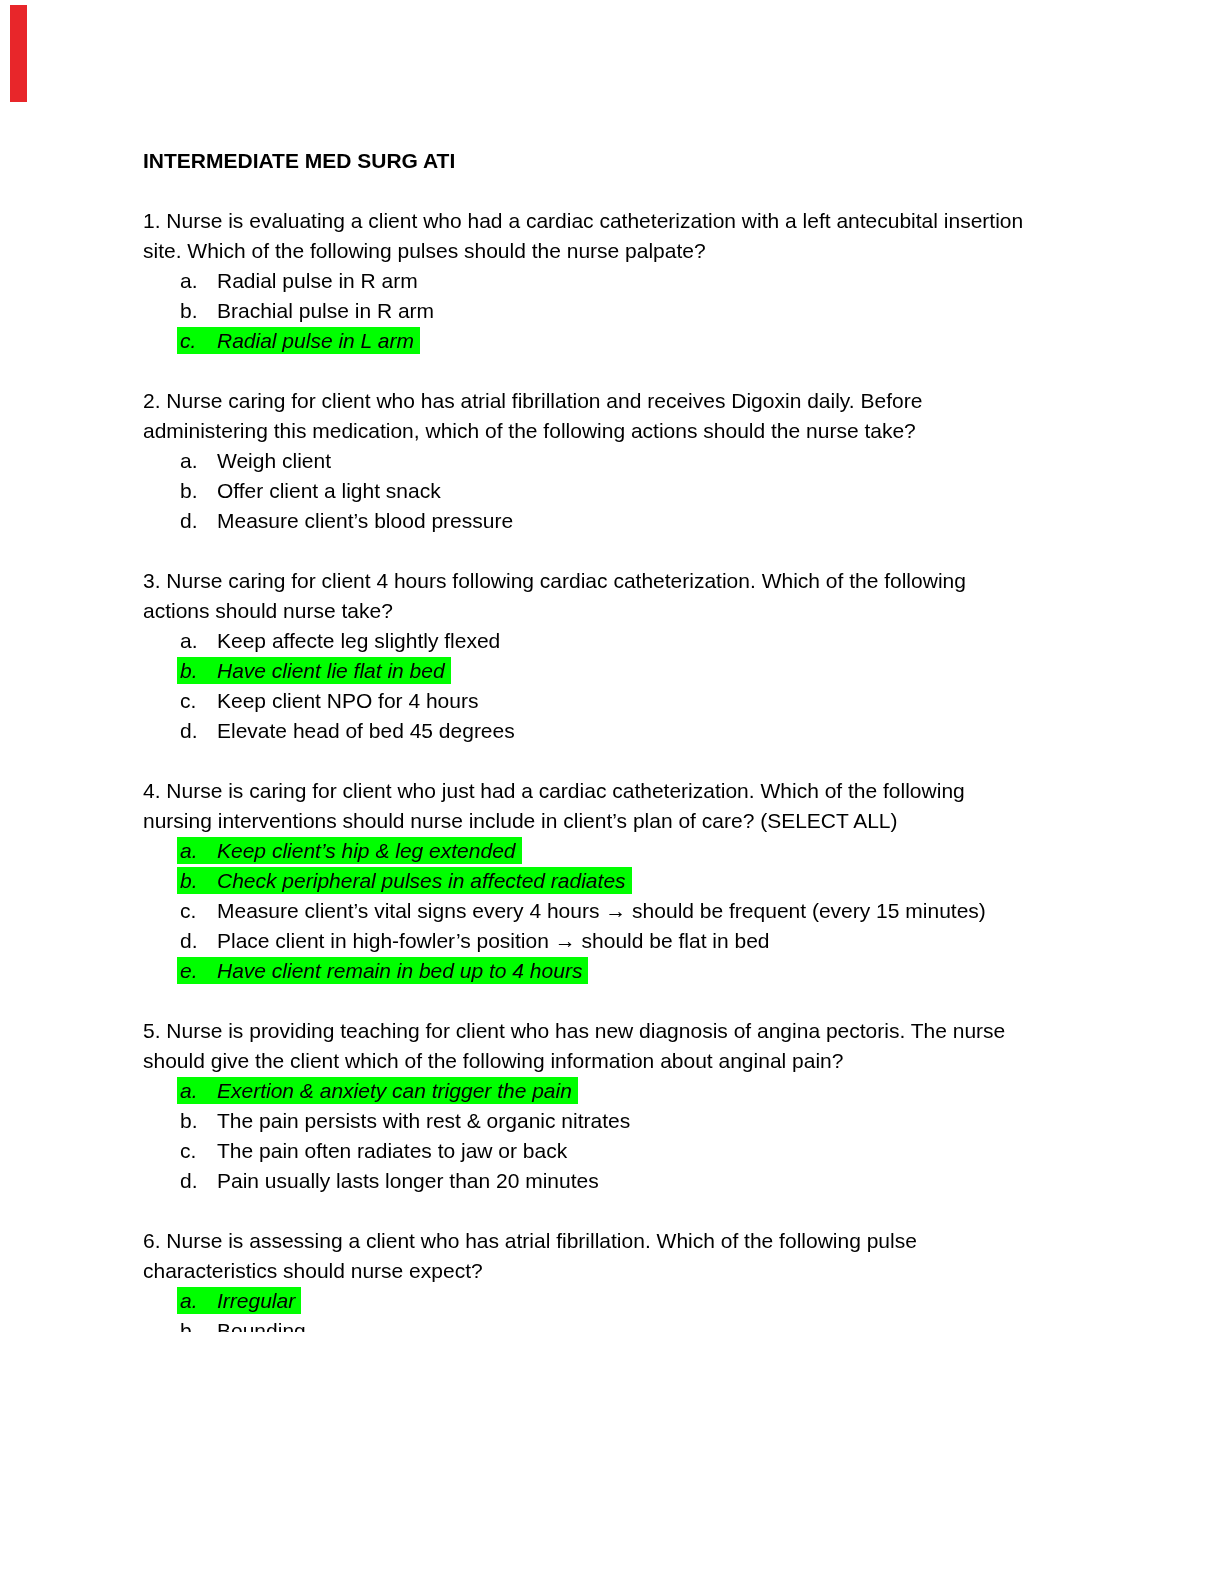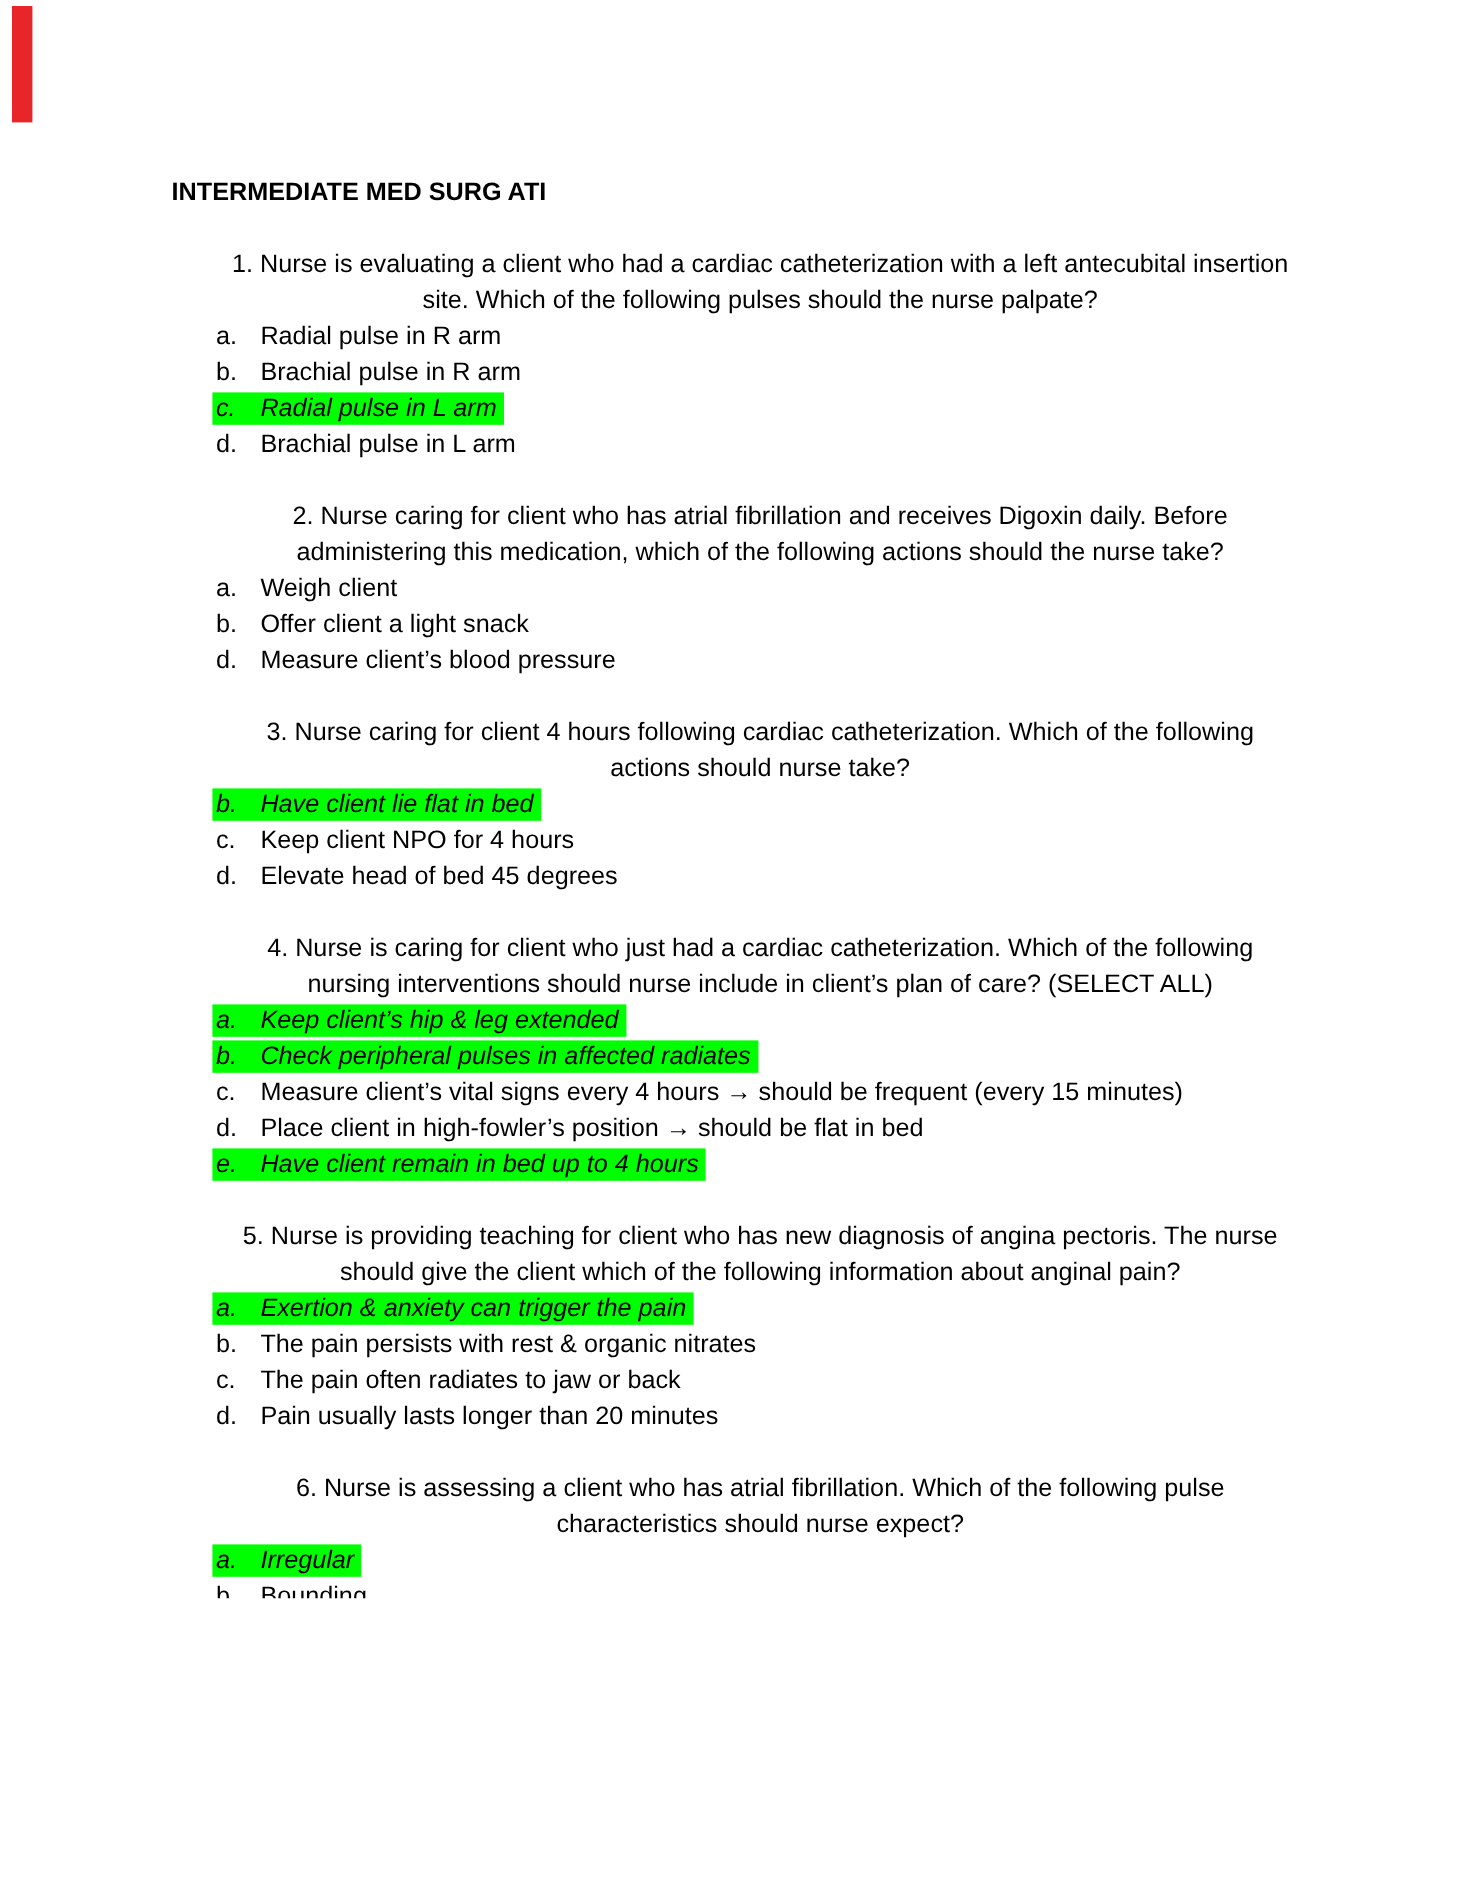--- a/index.html
+++ b/index.html
@@ -35,21 +35,20 @@
     line-height: 30px;
   }
   .q {
     margin: 0 0 30px 0;
   }
   .qtext {
     margin: 0;
   }
   .qline {
     display: block;
-    text-align: center;
   }
   .opt {
     padding-left: 37px;
     white-space: nowrap;
   }
   .inner {
     display: inline-block;
     line-height: 27px;
     padding: 0 6px 0 3px;
     margin-left: -3px;
@@ -79,23 +78,20 @@
     </p>
     <div class="opt">
       <span class="inner"><span class="letter">a.</span><span>Radial pulse in R arm</span></span>
     </div>
     <div class="opt">
       <span class="inner"><span class="letter">b.</span><span>Brachial pulse in R arm</span></span>
     </div>
     <div class="opt">
       <span class="inner hl"><span class="letter">c.</span><span>Radial pulse in L arm</span></span>
     </div>
-    <div class="opt">
-      <span class="inner"><span class="letter">d.</span><span>Brachial pulse in L arm</span></span>
-    </div>
   </section>
 
   <section class="q">
     <p class="qtext">
       <span class="qline">2. Nurse caring for client who has atrial fibrillation and receives Digoxin daily. Before</span>
       <span class="qline">administering this medication, which of the following actions should the nurse take?</span>
     </p>
     <div class="opt">
       <span class="inner"><span class="letter">a.</span><span>Weigh client</span></span>
     </div>
@@ -105,20 +101,23 @@
     <div class="opt">
       <span class="inner"><span class="letter">d.</span><span>Measure client’s blood pressure</span></span>
     </div>
   </section>
 
   <section class="q">
     <p class="qtext">
       <span class="qline">3. Nurse caring for client 4 hours following cardiac catheterization. Which of the following</span>
       <span class="qline">actions should nurse take?</span>
     </p>
+    <div class="opt">
+      <span class="inner"><span class="letter">a.</span><span>Keep affecte leg slightly flexed</span></span>
+    </div>
     <div class="opt">
       <span class="inner hl"><span class="letter">b.</span><span>Have client lie flat in bed</span></span>
     </div>
     <div class="opt">
       <span class="inner"><span class="letter">c.</span><span>Keep client NPO for 4 hours</span></span>
     </div>
     <div class="opt">
       <span class="inner"><span class="letter">d.</span><span>Elevate head of bed 45 degrees</span></span>
     </div>
   </section>

